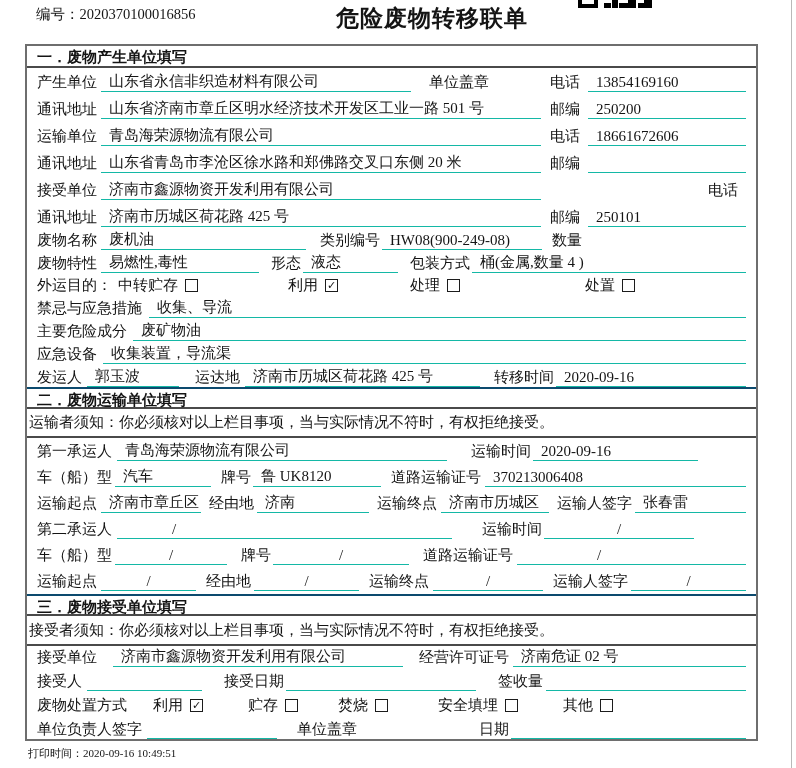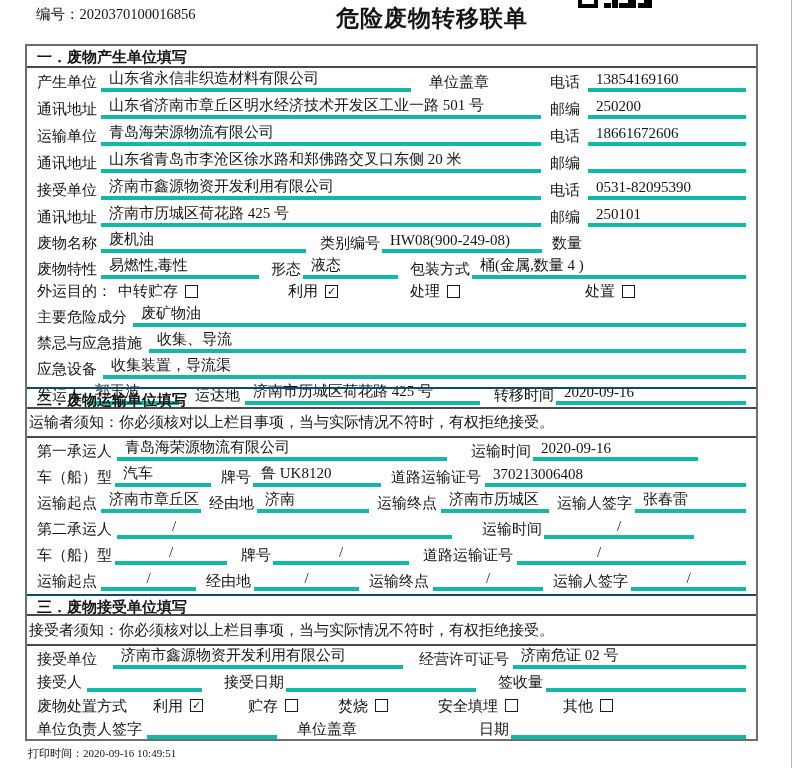--- a/index.html
+++ b/index.html
@@ -18,21 +18,21 @@
   #tbl { position:absolute; left:25px; top:44px; width:733px; height:697px;
          border:2px solid #6e6e6e; display:flex; flex-direction:column; font-size:15px; }
   .sec { flex:none; height:22px; font-weight:bold; padding:2px 0 0 10px;
          border-bottom:2px solid #4a4a4a; font-size:15px; }
   .sec.bt { border-top:2px solid #0c4a6e; }
   .notice { flex:none; height:29px; display:flex; align-items:center;
             padding-left:2px; border-bottom:2px solid #4a4a4a; }
   .grp { display:flex; flex-direction:column; flex:none; }
   .row { flex:1 1 0; display:flex; align-items:flex-end; padding:0 10px 3px 10px; }
   .lbl { white-space:nowrap; flex:none; }
-  .u { border-bottom:4px solid #14b8a6; padding:0 0 0 8px; white-space:nowrap;
+  .u { border-bottom:1px solid #14b8a6; padding:0 0 0 8px; white-space:nowrap;
        flex:none; overflow:hidden; min-height:17px; }
   .u.c { text-align:center; padding:0; }
   .fill { flex:1 1 auto; }
   .sp { flex:none; }
   .opt { display:flex; align-items:center; flex:none; }
   .cb { flex:none; width:13px; height:13px; border:1.5px solid #1c1c1c; margin-left:7px;
         font-size:11px; line-height:11px; text-align:center; font-family:"DejaVu Sans",sans-serif;
         margin-bottom:1px; }
 </style>
 </head>
@@ -81,21 +81,20 @@
       <div class="row">
         <span class="lbl" style="width:64px">通讯地址</span>
         <span class="u" style="width:440px">山东省青岛市李沧区徐水路和郑佛路交叉口东侧 20 米</span>
         <span class="lbl" style="margin-left:auto;width:38px">邮编</span>
         <span class="u" style="width:158px"></span>
       </div>
       <div class="row">
         <span class="lbl" style="width:64px">接受单位</span>
         <span class="u" style="width:440px">济南市鑫源物资开发利用有限公司</span>
         <span class="lbl" style="margin-left:auto;width:38px">电话</span>
-        <span class="u" style="width:158px">0531-82095390</span>
       </div>
       <div class="row">
         <span class="lbl" style="width:64px">通讯地址</span>
         <span class="u" style="width:440px">济南市历城区荷花路 425 号</span>
         <span class="lbl" style="margin-left:auto;width:38px">邮编</span>
         <span class="u" style="width:158px">250101</span>
       </div>
     </div>
 
     <div class="grp" style="height:157px">
@@ -127,26 +126,26 @@
         <span class="opt" style="margin-left:72px">
           <span class="lbl">处理</span>
           <span class="cb"></span>
         </span>
         <span class="opt" style="margin-left:125px">
           <span class="lbl">处置</span>
           <span class="cb"></span>
         </span>
       </div>
       <div class="row">
+        <span class="lbl" style="width:112px">禁忌与应急措施</span>
+        <span class="u fill">收集、导流</span>
+      </div>
+      <div class="row">
         <span class="lbl" style="width:96px">主要危险成分</span>
         <span class="u fill">废矿物油</span>
-      </div>
-      <div class="row">
-        <span class="lbl" style="width:112px">禁忌与应急措施</span>
-        <span class="u fill">收集、导流</span>
       </div>
       <div class="row">
         <span class="lbl" style="width:66px">应急设备</span>
         <span class="u fill">收集装置，导流渠</span>
       </div>
       <div class="row">
         <span class="lbl" style="width:50px">发运人</span>
         <span class="u" style="width:92px">郭玉波</span>
         <span class="lbl" style="margin-left:16px;width:50px">运达地</span>
         <span class="u" style="width:235px">济南市历城区荷花路 425 号</span>

